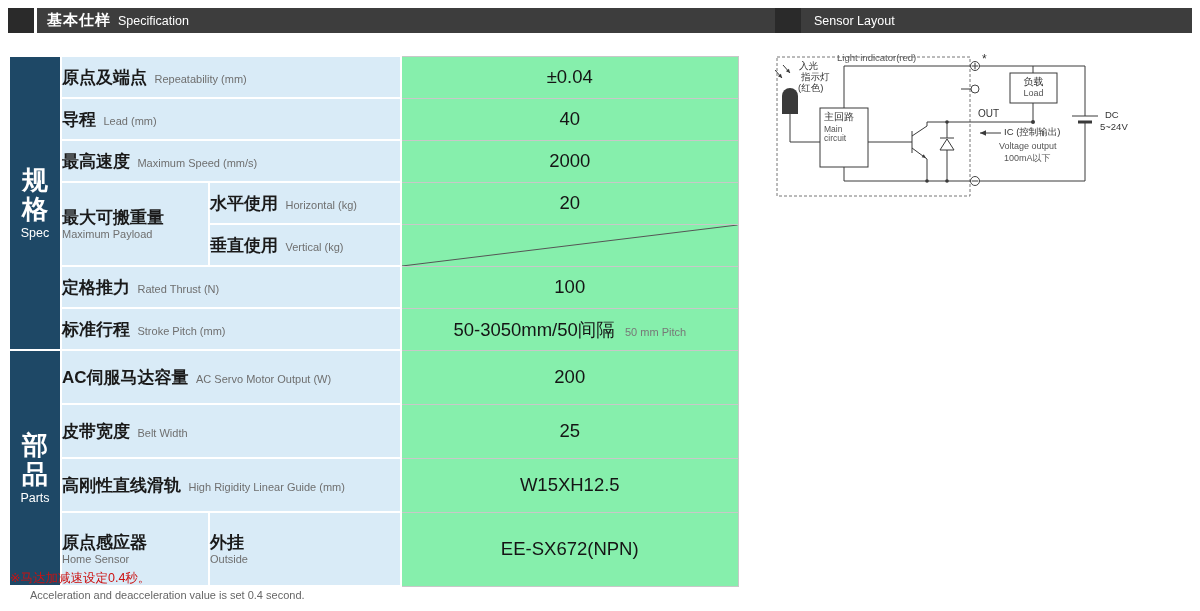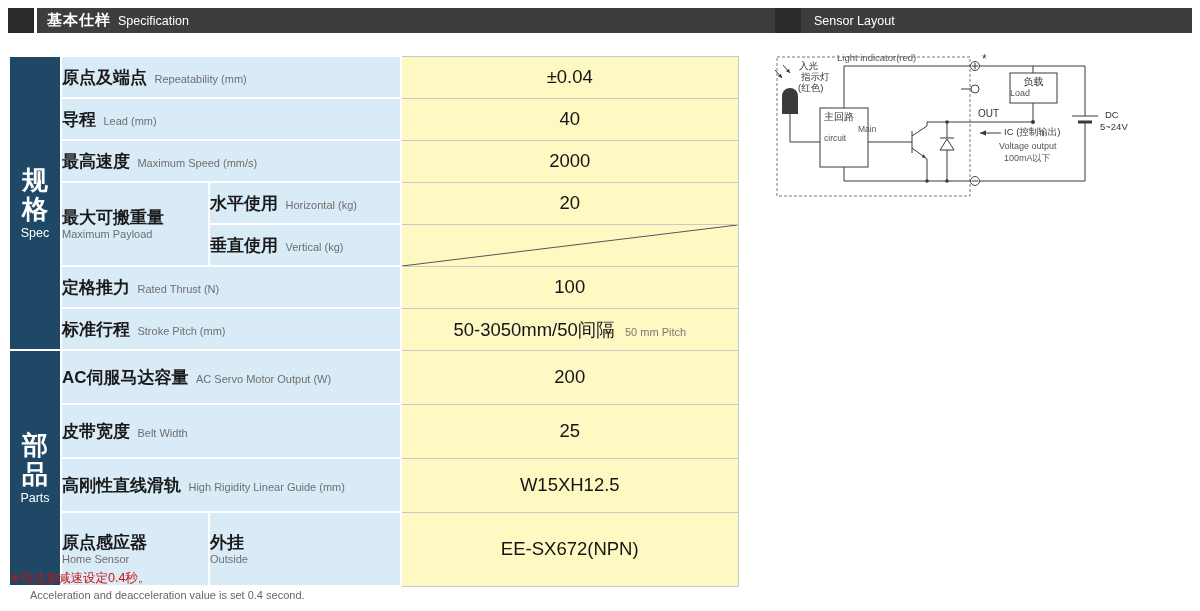--- a/index.html
+++ b/index.html
@@ -22,40 +22,40 @@
   .r52>td{height:52px;}
   .r72>td{height:72px;}
   .grp{background:var(--navy,#1e4866);border:2px solid #fff;text-align:center;vertical-align:middle;}
   .grp-cn{font-size:26px;font-weight:bold;color:#fff;line-height:1.1;width:28px;margin:0 auto;word-break:break-all;text-align:center;}
   .grp-en{font-size:12.5px;color:#fff;text-align:center;margin-top:2px;}
   .lbl{background:var(--light-blue,#d9ebf7);border:2px solid #fff;vertical-align:middle;padding-left:10px;}
   .cn{font-size:17px;font-weight:bold;color:#1a1a1a;}
   .en{font-size:11px;color:#6f6f6f;margin-left:3px;}
   .lbl-main .cn{display:block;line-height:1.25;}
   .lbl-main .en{display:block;margin-left:0;line-height:1.2;}
-  .val{background:#fef9c3;border:1px solid var(--line-gray,#c8c8c8);text-align:center;vertical-align:middle;font-size:18.5px;color:#151515;}
+  .val{background:#86efac;border:1px solid var(--line-gray,#c8c8c8);text-align:center;vertical-align:middle;font-size:18.5px;color:#151515;}
   .v-en{font-size:11px;color:#777;margin-left:5px;}
   td.diag{position:relative;}
   td.diag svg{position:absolute;left:0;top:0;width:100%;height:100%;display:block;}
   
   .note-cn{position:absolute;left:10px;top:570px;font-size:12.5px;color:var(--note-red,#cc1111);}
   .note-en{position:absolute;left:30px;top:589px;font-size:11px;color:#666;}
   
   .diagram{position:absolute;left:775px;top:52px;width:420px;height:158px;}
   .diagram>svg{position:absolute;left:0;top:0;}
   .dtxt{position:absolute;color:#333;white-space:nowrap;line-height:1;}
   .d-light-ind{left:62px;top:1px;font-size:9.5px;color:#555;}
   .d-in1{left:24px;top:9px;font-size:9.5px;}
   .d-in2{left:26px;top:20px;font-size:9.5px;}
   .d-in3{left:23px;top:31px;font-size:9.5px;}
   .d-mc-cn{left:49px;top:60px;font-size:10px;}
-  .d-mc-en1{left:49px;top:73px;font-size:8.5px;color:#555;margin-left:34px;}
+  .d-mc-en1{left:49px;top:73px;font-size:8.5px;color:#555;}
   .d-mc-en2{left:49px;top:82px;font-size:8.5px;color:#555;}
   .d-load-cn{left:235px;top:25px;width:47px;text-align:center;font-size:10px;}
-  .d-load-en{left:235px;top:37px;width:47px;text-align:left;font-size:9px;color:#555;}
+  .d-load-en{left:235px;top:37px;width:47px;text-align:center;font-size:9px;color:#555;}
   .d-out{left:203px;top:57px;font-size:10px;}
   .d-ic{left:229px;top:75px;font-size:9.5px;}
   .d-vo{left:224px;top:90px;font-size:9px;color:#555;}
   .d-ma{left:229px;top:102px;font-size:9px;color:#555;}
   .d-dc1{left:330px;top:58px;font-size:9.5px;}
   .d-dc2{left:325px;top:70px;font-size:9.5px;}
   .d-star{left:207px;top:1px;font-size:12px;}
   
   .w{stroke:var(--circuit-line,#3a3a3a);stroke-width:1;fill:none;}
   .th{stroke-width:3;}

